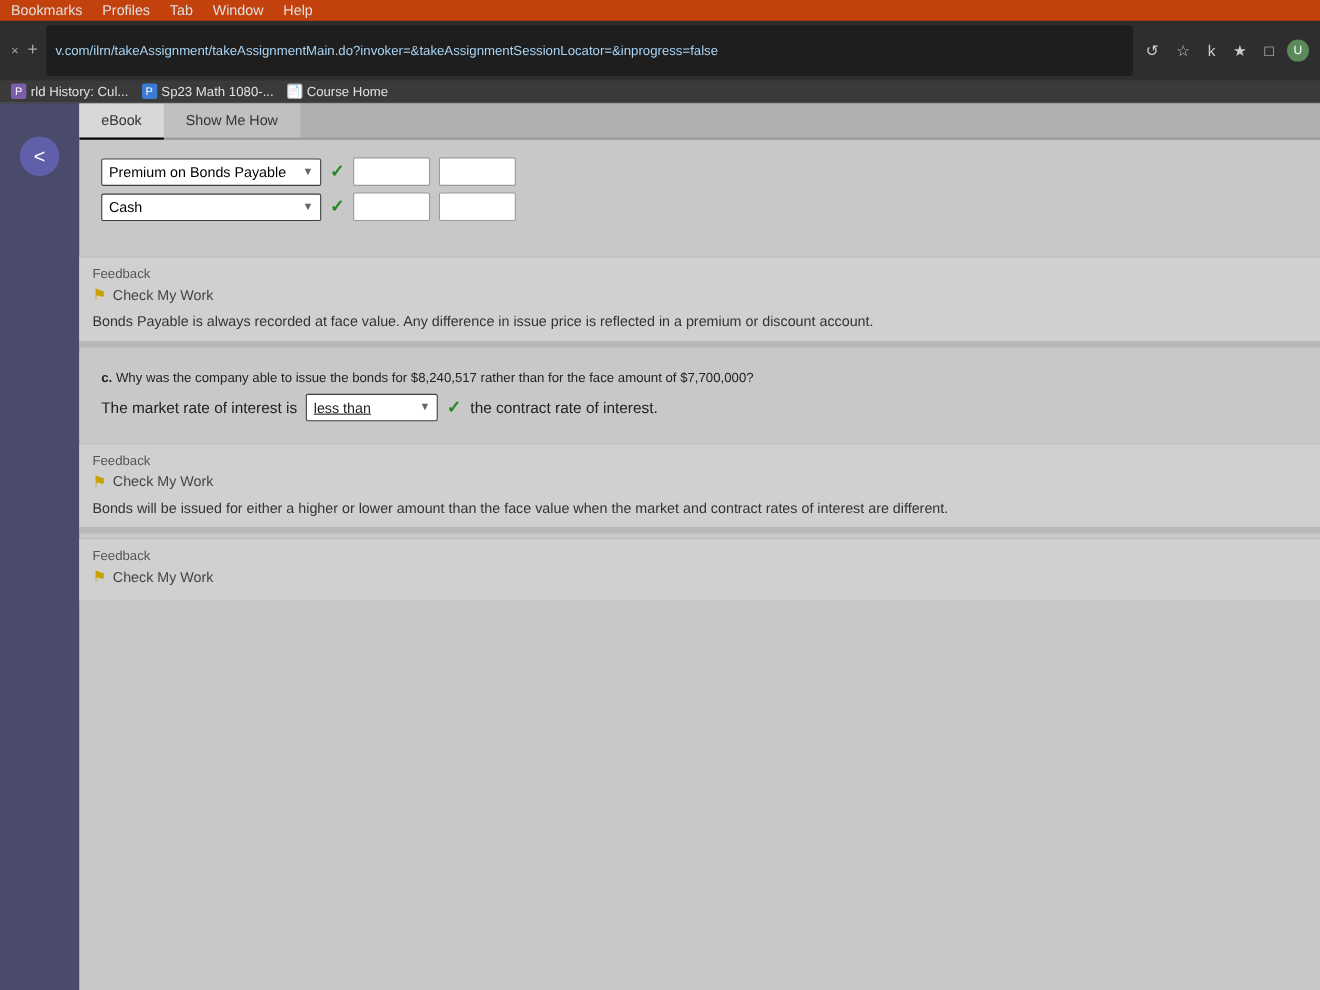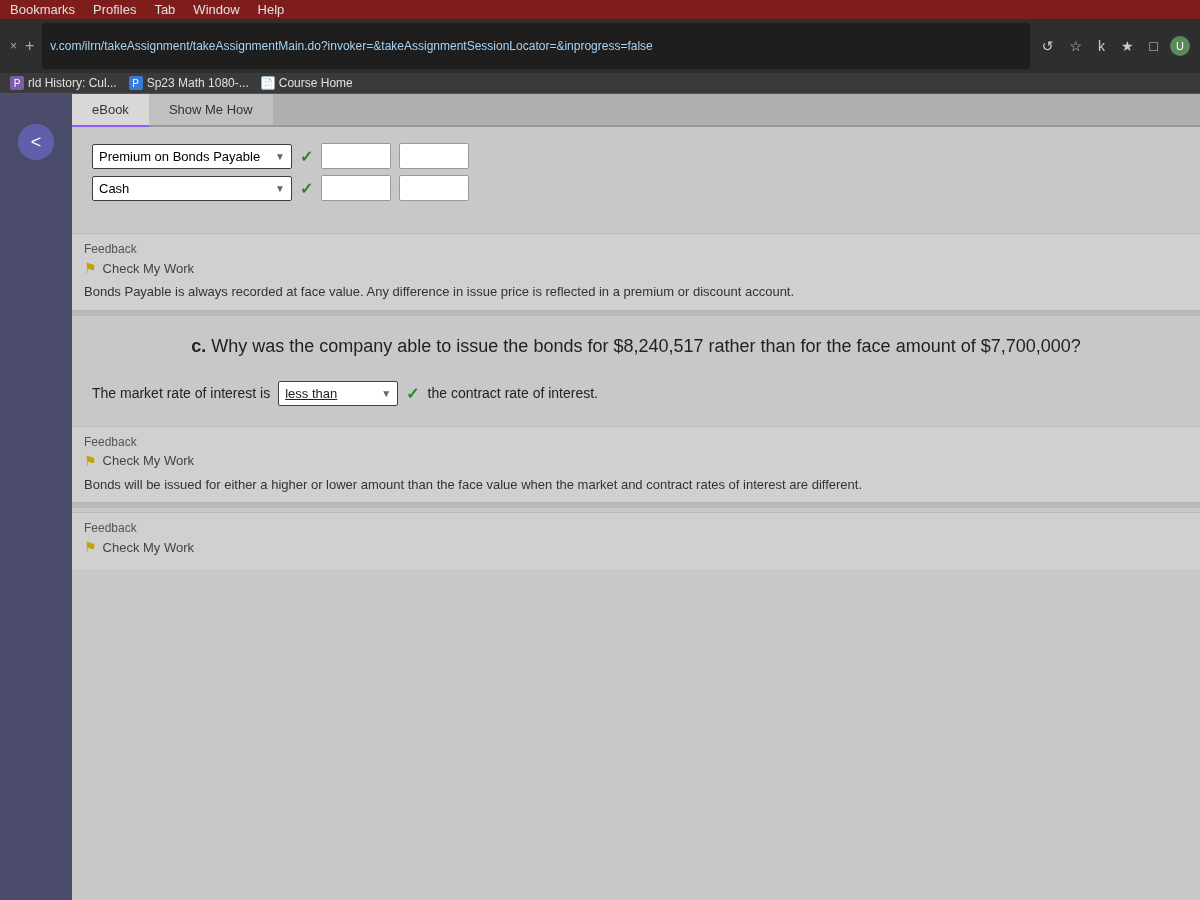--- a/index.html
+++ b/index.html
@@ -1,17 +1,17 @@
 <!DOCTYPE html>
 <html><head>
   <meta charset="utf-8">
   <style>
     * { box-sizing: border-box; margin: 0; padding: 0; }
     body { font-family: Arial, sans-serif; background: #2c2c2c; width: 1200px; height: 900px; overflow: hidden; }
-    .menu-bar { background: #7f1d1d; padding: 2px 10px; display: flex; align-items: center; gap: 18px; font-size: 13px; color: #e0e0e0; }
+    .menu-bar { background: #c2410c; padding: 2px 10px; display: flex; align-items: center; gap: 18px; font-size: 13px; color: #e0e0e0; }
     .menu-bar span { cursor: pointer; }
     .address-bar-row { background: #2e2e2e; padding: 4px 10px; display: flex; align-items: center; gap: 8px; }
     .tab-close { color: #aaa; font-size: 12px; cursor: pointer; }
     .tab-plus { color: #aaa; font-size: 16px; cursor: pointer; }
     .address-bar { background: #1e1e1e; color: #a8d4f5; font-size: 12px; flex: 1; padding: 16px 8px; border-radius: 3px; border: none; outline: none; }
     .browser-btn { color: #ccc; font-size: 14px; cursor: pointer; padding: 0 4px; }
 
     
     .bookmarks-bar { background: #3a3a3a; padding: 3px 10px; display: flex; align-items: center; gap: 12px; font-size: 12px; color: #e0e0e0; border-bottom: 1px solid #555; }
     .bookmark-item { display: flex; align-items: center; gap: 4px; cursor: pointer; }
@@ -24,21 +24,21 @@
     .layout { display: flex; height: calc(900px - 80px); }
     .sidebar { width: 72px; background: #4a4a6a; display: flex; flex-direction: column; align-items: center; padding-top: 10px; }
     .sidebar-arrow { width: 36px; height: 36px; background: #6060aa; border-radius: 50%; display: flex; align-items: center; justify-content: center; cursor: pointer; color: white; font-size: 18px; margin-top: 20px; }
 
     
     .main-content { flex: 1; background: #c8c8c8; overflow-y: auto; padding: 0; }
 
     
     .top-tabs { display: flex; background: #b0b0b0; border-bottom: 2px solid #999; }
     .tab { padding: 8px 20px; font-size: 13px; cursor: pointer; color: #333; }
-    .tab.active { background: #d8d8d8; border-bottom: 2px solid #8b5cf6; margin-bottom: -2px; }
+    .tab.active { background: #d8d8d8; border-bottom: 2px solid #000000; margin-bottom: -2px; }
     .show-me-how { padding: 8px 20px; font-size: 13px; cursor: pointer; color: #333; background: #c0c0c0; }
 
     
     .content-area { padding: 16px 20px; }
 
     
     .form-row { display: flex; align-items: center; gap: 8px; margin-bottom: 6px; }
     .dropdown-select { background: white; border: 1px solid #404040; padding: 4px 6px; font-size: 13px; min-width: 200px; cursor: pointer; display: flex; align-items: center; justify-content: space-between; border-radius: 2px; }
     .dropdown-select .arrow { font-size: 10px; color: #666; }
     .check-icon { color: #228b22; font-size: 16px; font-weight: bold; }
@@ -46,21 +46,21 @@
 
     
     .feedback-section { background: #d0d0d0; border-top: 1px solid #bbb; margin-top: 10px; padding: 8px 12px; }
     .feedback-label { font-size: 12px; color: #555; margin-bottom: 4px; }
     .check-my-work { display: flex; align-items: center; gap: 6px; font-size: 13px; color: #444; margin-bottom: 6px; cursor: pointer; }
     .check-my-work .flag { color: #c8a000; font-size: 14px; }
     .feedback-text { font-size: 13px; color: #333; line-height: 1.5; }
 
     
     .question-section { background: #c8c8c8; padding: 16px 20px; margin-top: 4px; }
-    .question-text { font-size: 18px; color: #222; margin-bottom: 24px; text-align: center; }
+    .question-text { font-size: 12px; color: #222; margin-bottom: 8px; }
     .question-letter { font-weight: bold; }
     .inline-answer { display: flex; align-items: center; gap: 8px; font-size: 14px; color: #222; }
     .underlined { text-decoration: underline; }
 
     .section-divider { height: 6px; background: #b8b8b8; }
 
     .feedback-bottom { background: #d0d0d0; border-top: 1px solid #bbb; padding: 8px 12px; margin-top: 4px; }
 
     .partially-correct { font-size: 13px; color: #333; }
   </style>

